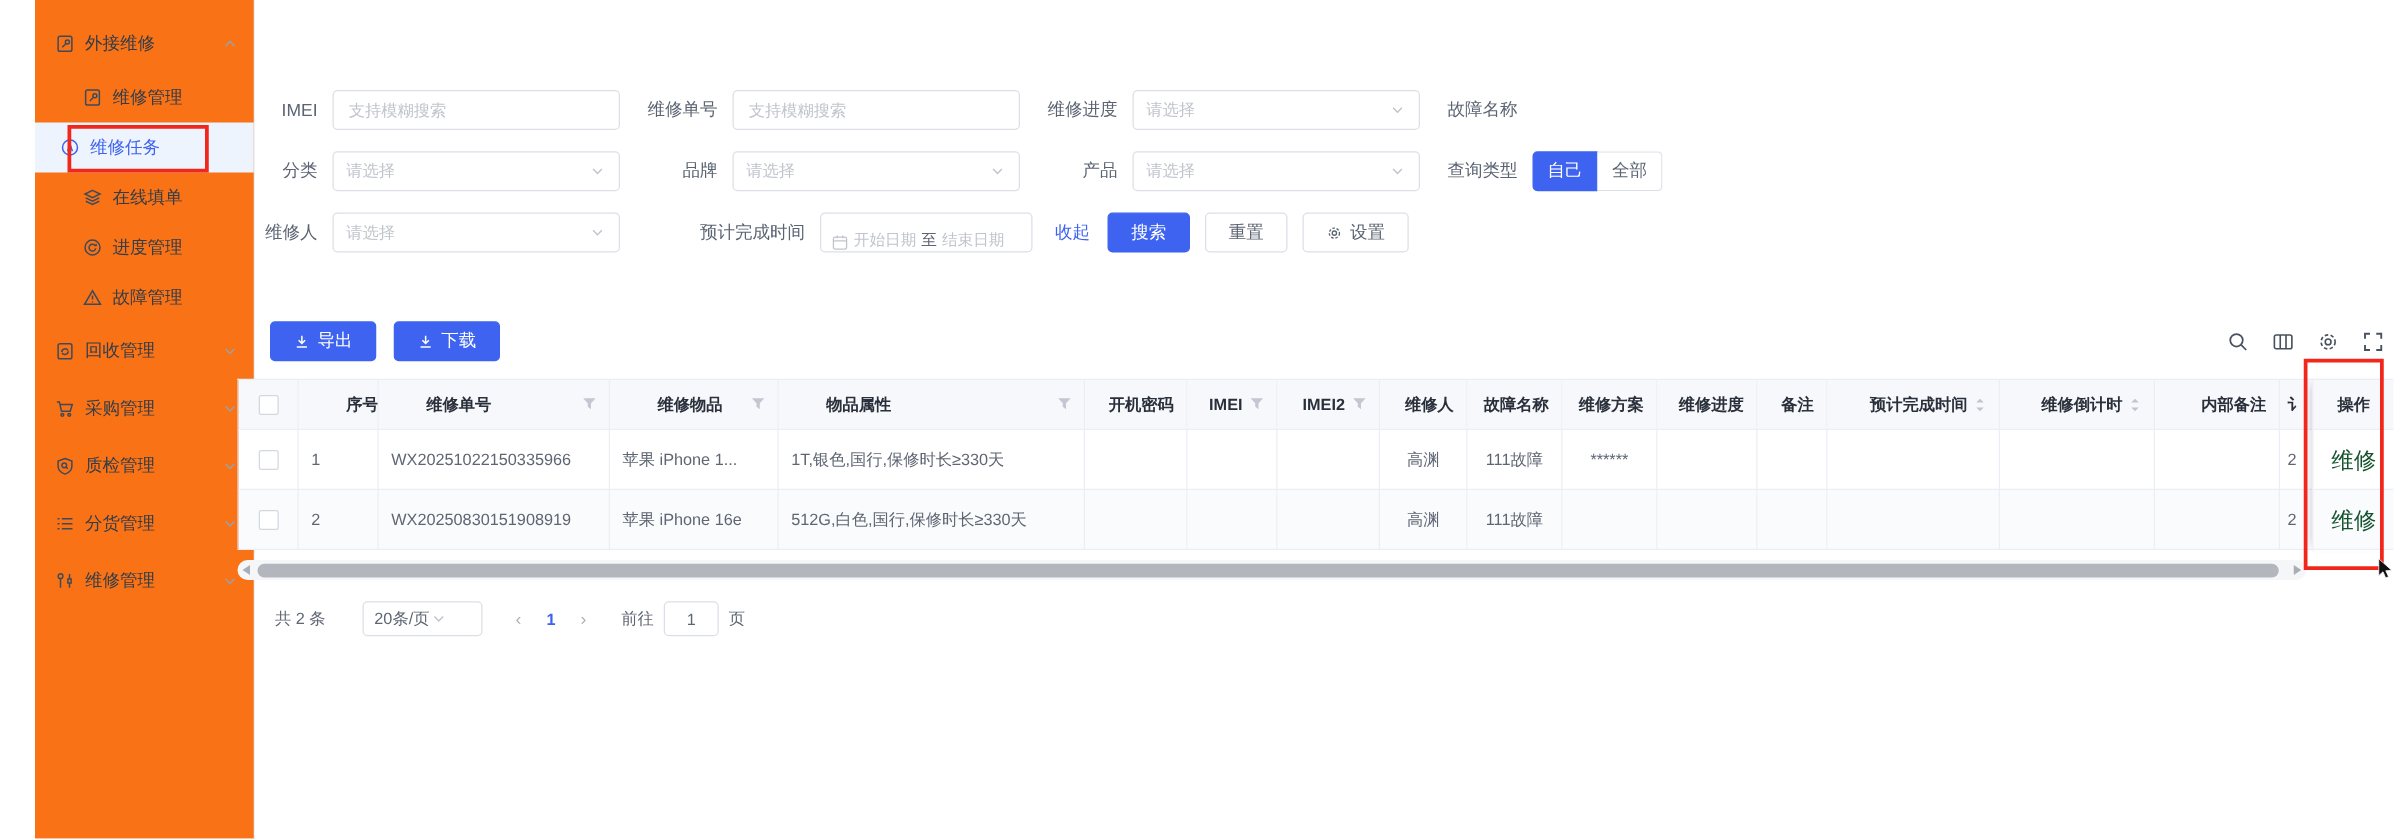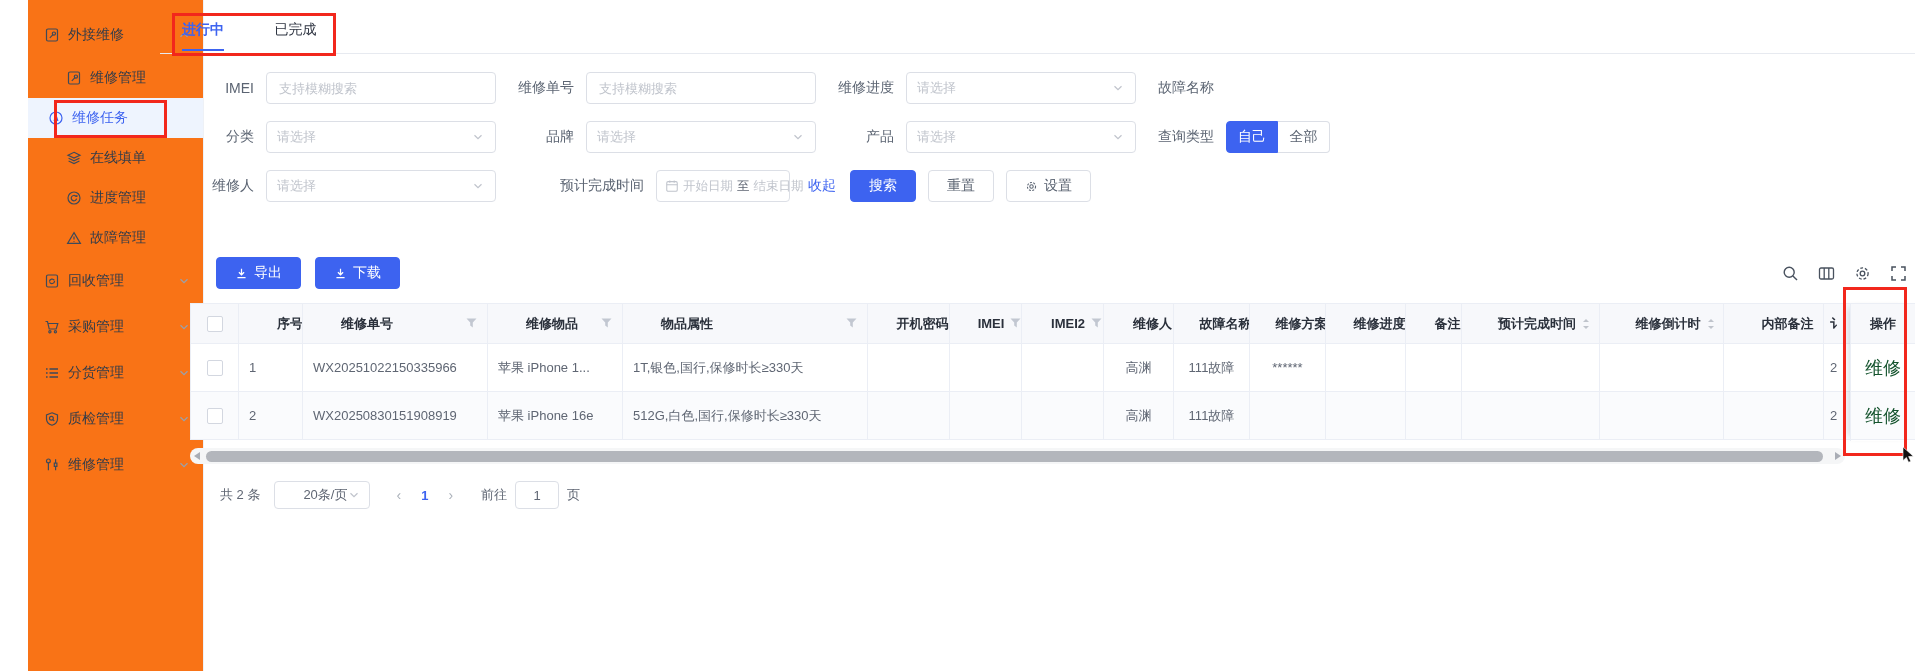--- a/index.html
+++ b/index.html
@@ -32,21 +32,21 @@
   .frow{display:flex;align-items:center;height:32px;margin-bottom:17px;}
   .fcell{display:flex;align-items:center;width:320px;flex:none;}
   .flabel{width:78px;text-align:right;margin-right:12px;font-size:14px;color:#5b6472;flex:none;white-space:nowrap;}
   .fld{position:relative;display:flex;align-items:center;width:278px;height:32px;border:1px solid #dcdfe6;
        border-radius:4px;background:#fff;box-sizing:border-box;padding:0 10px;}
   .fld input{border:none;outline:none;width:100%;font-size:13px;color:#333;background:transparent;
              font-family:inherit;}
   .fld input::placeholder{color:#c0c4cc;}
   .ph{color:#c0c4cc;font-size:13px;flex:1;}
   .chev{display:inline-flex;width:14px;height:14px;color:#c0c4cc;flex:none;}
-  .datefld{width:134px;padding:0 8px;gap:4px;}
+  .datefld{width:170px;padding:0 8px;gap:4px;align-items:flex-end;}
   .datefld .dph{color:#c0c4cc;font-size:12.5px;white-space:nowrap;}
   .datefld .sep{color:#5f6673;font-size:12.5px;}
   .cal{display:inline-flex;width:14px;height:14px;color:#c0c4cc;flex:none;}
   .lnk{color:#3D63F0;font-size:14px;margin-left:18px;cursor:pointer;white-space:nowrap;}
   .btn{display:inline-flex;align-items:center;justify-content:center;gap:6px;height:32px;padding:0 18px;
        border-radius:4px;font-size:14px;box-sizing:border-box;cursor:pointer;white-space:nowrap;}
   .btn.primary{background:#3D63F0;color:#fff;border:1px solid #3D63F0;}
   .btn.plain{background:#fff;color:#5b6472;border:1px solid #dcdfe6;}
   .seg{display:flex;}
   .seg .seg-b{width:52px;height:32px;display:flex;align-items:center;justify-content:center;font-size:14px;
@@ -62,21 +62,21 @@
   
   .table-wrap{position:absolute;top:303px;left:30px;width:1725px;}
   table.grid{border-collapse:collapse;table-layout:fixed;width:1660px;font-size:13px;color:#5f6673;
              border-left:1px solid #ebeef5;border-top:1px solid #ebeef5;}
   .grid th,.grid td{border-right:1px solid #ebeef5;border-bottom:1px solid #ebeef5;padding:0 10px;
              white-space:nowrap;overflow:hidden;box-sizing:border-box;}
   .grid thead th{background:#f7f8fb;color:#2a303b;font-weight:bold;height:40px;text-align:left;}
   .grid tbody td{height:48px;background:#fff;}
   .grid tr.striped td{background:#fafbfd;}
   .hc{display:flex;align-items:center;margin-left:28px;}
-  .hc.c{justify-content:center;}
+  .hc.c{justify-content:flex-end;}
   td.c{text-align:center;}
   .cbx{width:14px;height:14px;border:1px solid #d3d7e0;border-radius:2px;background:#fff;margin:0 auto;cursor:pointer;}
   .funnel{display:inline-flex;width:11px;height:11px;margin-left:auto;color:#c2c7d1;cursor:pointer;flex:none;}
   .funnel.tight{margin-left:6px;}
   .sorter{display:inline-flex;flex-direction:column;width:10px;height:14px;margin-left:5px;cursor:pointer;flex:none;}
   .clipped{font-weight:bold;color:#2a303b;}
   .ops{position:absolute;top:0;right:0;width:65px;height:138px;border-left:1px solid #ebeef5;
        border-top:1px solid #ebeef5;box-sizing:border-box;background:#fff;
        box-shadow:-6px 0 7px -5px rgba(30,36,50,.18);}
   .ops-h{height:40px;background:#f7f8fb;border-bottom:1px solid #ebeef5;display:flex;align-items:center;
@@ -88,22 +88,22 @@
   
   .hsb{position:absolute;top:145px;left:0;width:1655px;height:16px;background:#f5f6f7;border-radius:8px;}
   .hsb-arrow{position:absolute;top:4px;width:0;height:0;border-style:solid;cursor:pointer;}
   .hsb-arrow.l{left:4px;border-width:4px 6px 4px 0;border-color:transparent #a9adb5 transparent transparent;}
   .hsb-arrow.r{right:4px;border-width:4px 0 4px 6px;border-color:transparent transparent transparent #a9adb5;}
   .hsb-thumb{position:absolute;top:2.5px;left:16px;right:22px;height:11px;background:#b3b6bc;border-radius:6px;cursor:pointer;}
   .cursor{position:absolute;left:1712px;top:144px;width:13px;height:16px;z-index:60;}
   
   .pagination{position:absolute;top:480px;left:60px;height:30px;display:flex;align-items:center;
               font-size:13px;color:#5f6673;}
-  .pg-select{display:flex;align-items:center;justify-content:flex-end;width:96px;height:28px;
-             border:1px solid #dcdfe6;border-radius:4px;padding:0 8px;margin-left:14px;box-sizing:border-box;
+  .pg-select{display:flex;align-items:center;justify-content:flex-start;width:96px;height:28px;
+             border:1px solid #dcdfe6;border-radius:4px;padding:0 8px;margin-left:30px;box-sizing:border-box;
              color:#5f6673;cursor:pointer;}
   .pg-arrow{margin-left:26px;color:#aab0b9;font-size:14px;cursor:pointer;}
   .pg-arrow.next{margin-left:20px;}
   .pg-num{margin-left:20px;color:#3D63F0;font-weight:bold;cursor:pointer;}
   .pg-goto{margin-left:28px;}
   .pg-input{width:44px;height:28px;border:1px solid #dcdfe6;border-radius:4px;text-align:center;
             font-size:13px;color:#5f6673;margin:0 8px;box-sizing:border-box;outline:none;font-family:inherit;}
 </style>
 </head>
 <body>
@@ -208,79 +208,69 @@
       <span>采购管理</span>
       <span class="sb-chev">
         <svg viewBox="0 0 16 16" fill="none" stroke="currentColor" stroke-width="1.4" width="14" height="14">
             <path d="M4 6l4 4 4-4"></path>
           </svg>
       </span>
     </div>
 
     <div class="sb-item">
       <span class="icn">
+        <svg viewBox="0 0 16 16" fill="none" stroke="currentColor" stroke-width="1.2">
+            <path d="M8 1.8 L13.5 3.9 V8 c0 3.3-2.3 5.2-5.5 6.3 C4.8 13.2 2.5 11.3 2.5 8 V3.9 Z"></path>
+            <circle cx="7.4" cy="7.2" r="1.9"></circle>
+            <path d="M8.8 8.6 L10.3 10"></path>
+          </svg>
+      </span>
+      <span>质检管理</span>
+      <span class="sb-chev">
+        <svg viewBox="0 0 16 16" fill="none" stroke="currentColor" stroke-width="1.4" width="14" height="14">
+            <path d="M4 6l4 4 4-4"></path>
+          </svg>
+      </span>
+    </div>
+
+    <div class="sb-item">
+      <span class="icn">
         <svg viewBox="0 0 16 16" fill="none" stroke="currentColor" stroke-width="1.3">
             <path d="M5.5 4h8.5M5.5 8h8.5M5.5 12h8.5M2 4h1.6M2 8h1.6M2 12h1.6"></path>
           </svg>
       </span>
       <span>分货管理</span>
       <span class="sb-chev">
         <svg viewBox="0 0 16 16" fill="none" stroke="currentColor" stroke-width="1.4" width="14" height="14">
             <path d="M4 6l4 4 4-4"></path>
           </svg>
       </span>
     </div>
 
     <div class="sb-item">
       <span class="icn">
         <svg viewBox="0 0 16 16" fill="none" stroke="currentColor" stroke-width="1.2">
-            <path d="M8 1.8 L13.5 3.9 V8 c0 3.3-2.3 5.2-5.5 6.3 C4.8 13.2 2.5 11.3 2.5 8 V3.9 Z"></path>
-            <circle cx="7.4" cy="7.2" r="1.9"></circle>
-            <path d="M8.8 8.6 L10.3 10"></path>
-          </svg>
-      </span>
-      <span>质检管理</span>
-      <span class="sb-chev">
-        <svg viewBox="0 0 16 16" fill="none" stroke="currentColor" stroke-width="1.4" width="14" height="14">
-            <path d="M4 6l4 4 4-4"></path>
-          </svg>
-      </span>
-    </div>
-
-    <div class="sb-item">
-      <span class="icn">
-        <svg viewBox="0 0 16 16" fill="none" stroke="currentColor" stroke-width="1.2">
             <circle cx="4.4" cy="3.9" r="1.9"></circle>
             <path d="M4.4 5.8 v7.4 M11.6 2.2 v4 M11.6 9.4 v3.8 M10.3 6.2 h2.6 v3.2 h-2.6 Z"></path>
           </svg>
       </span>
       <span>维修管理</span>
       <span class="sb-chev">
         <svg viewBox="0 0 16 16" fill="none" stroke="currentColor" stroke-width="1.4" width="14" height="14">
             <path d="M4 6l4 4 4-4"></path>
           </svg>
       </span>
     </div>
 
 
     <div class="anno" style="left:26px;top:100px;width:113px;height:38px;"></div>
   </aside>
 
   <main class="content">
 
-    <div class="tabbar">
-      <div class="tab active">
-        <span>进行中</span>
-        <span class="uline"></span>
-      </div>
-      <div class="tab">
-        <span>已完成</span>
-      </div>
-      <div class="anno" style="left:12px;top:13px;width:164px;height:43px;"></div>
-    </div>
 
     <div class="filters">
 
       <div class="frow">
         <div class="fcell">
           <span class="flabel">IMEI</span>
           <div class="fld">
             <input placeholder="支持模糊搜索" style="">
           </div>
         </div>

